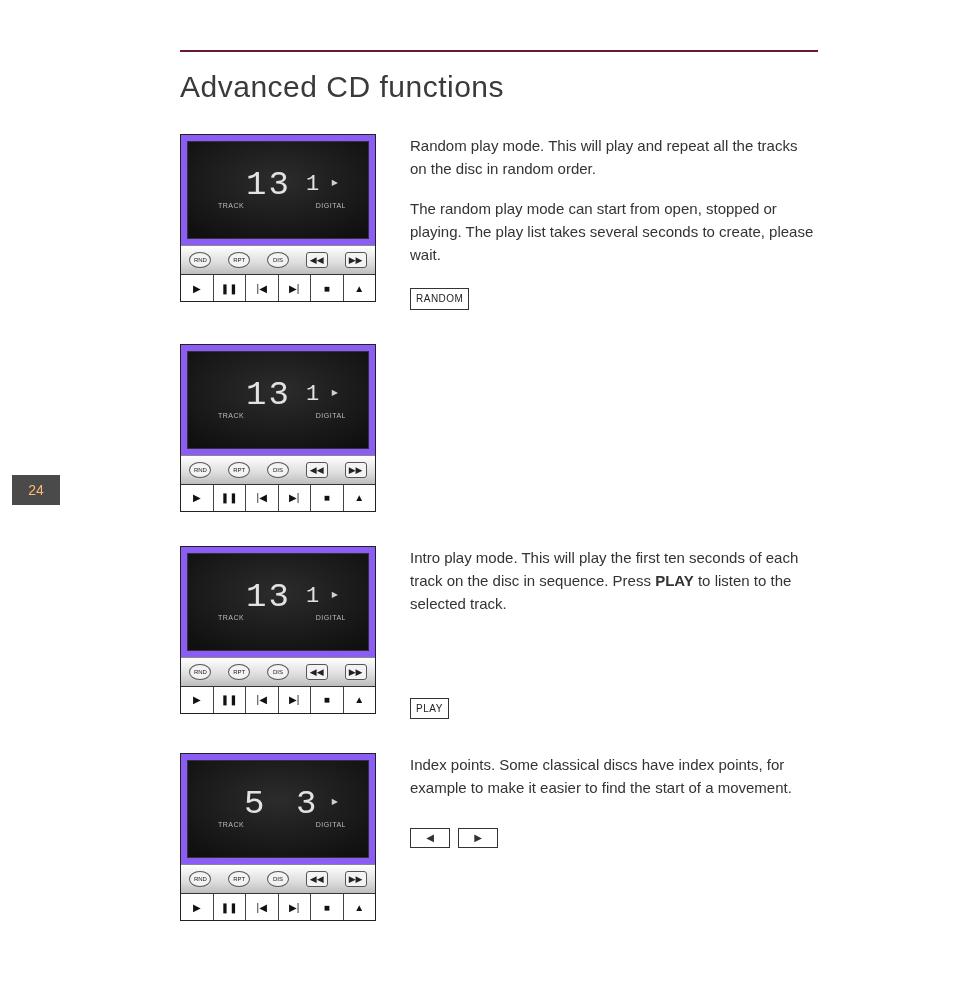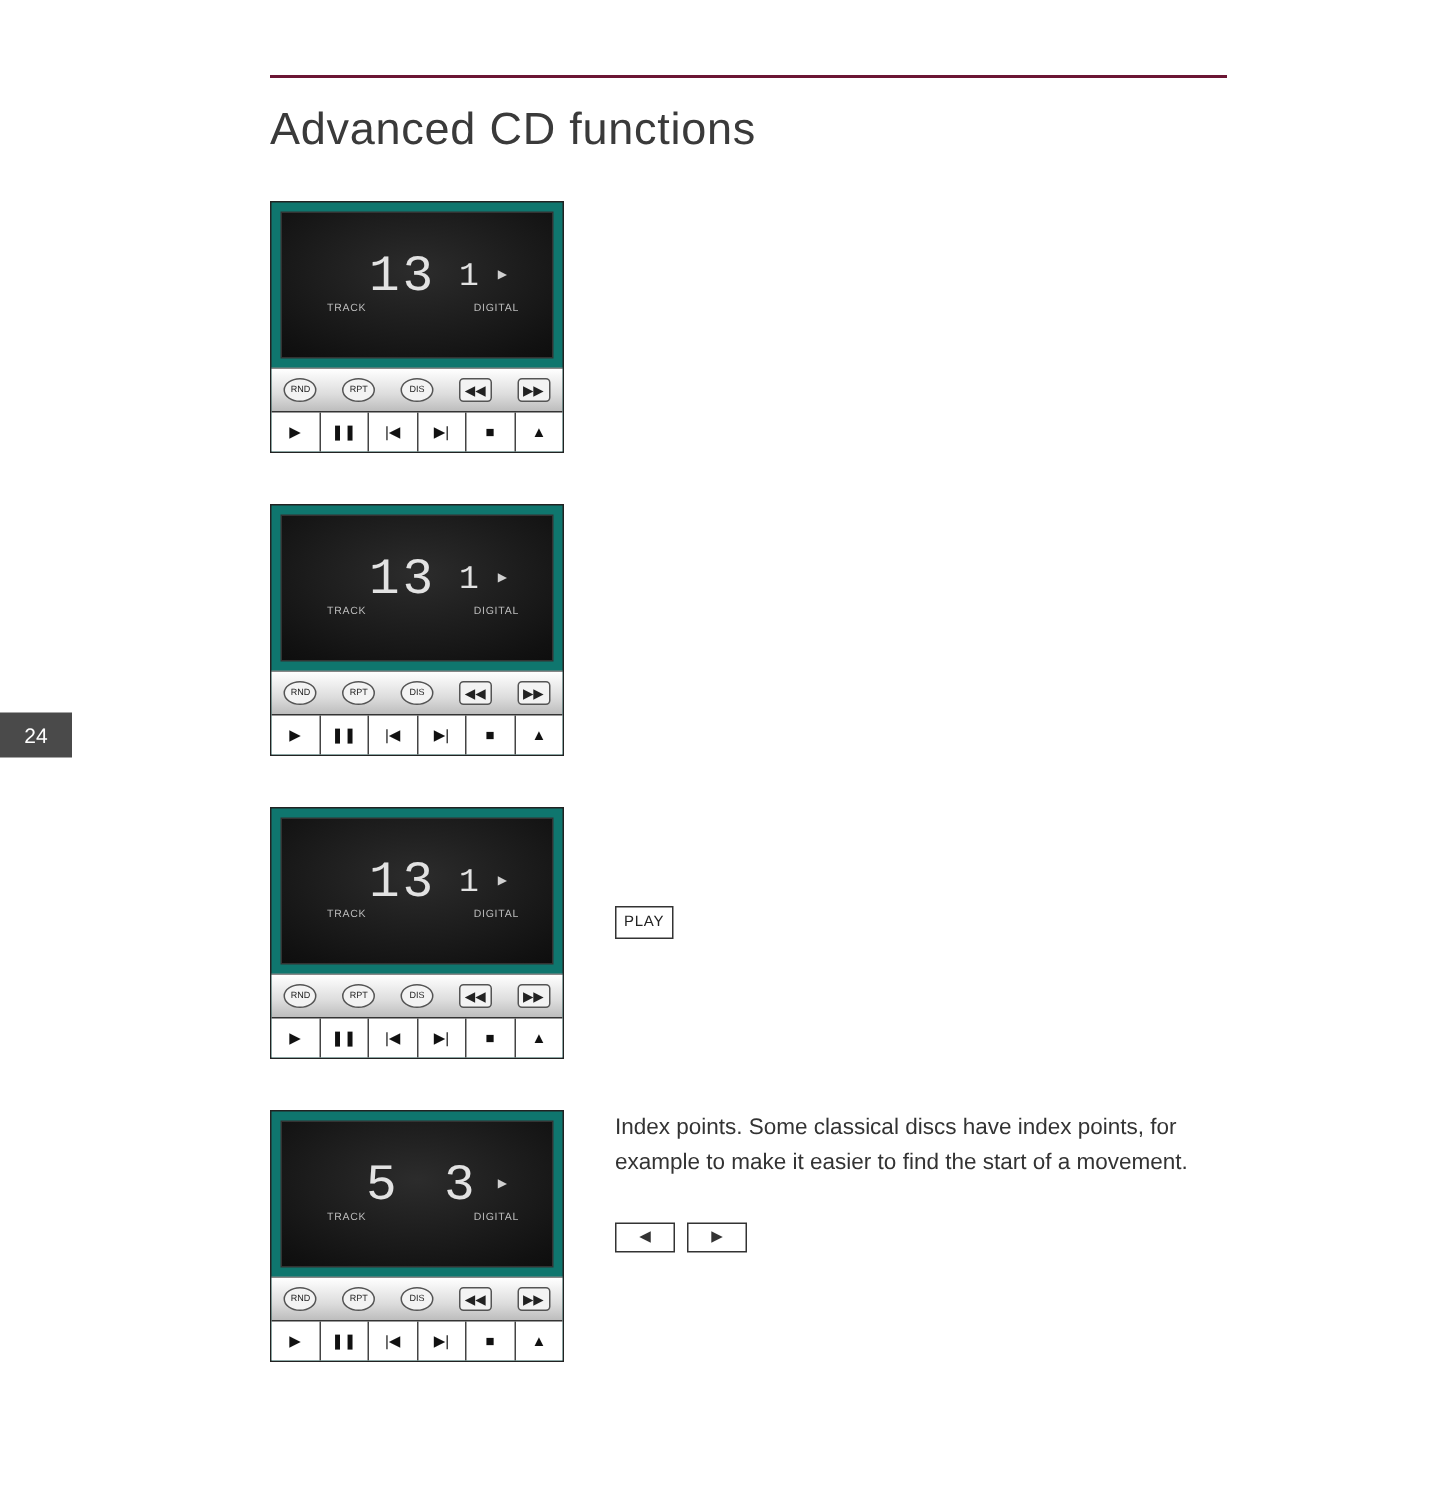--- a/index.html
+++ b/index.html
@@ -24,26 +24,26 @@
   .title {
     font-family: "Trebuchet MS", "Lucida Sans", Arial, sans-serif;
     font-size: 30px;
     font-weight: 400;
     color: #3a3a3a;
     margin: 0 0 30px 0;
     letter-spacing: 0.5px;
   }
   .page-number-tab {
     position: absolute;
-    left: 0;
+    left: 12px;
     top: 475px;
     width: 48px;
     height: 30px;
     background: #4a4a4a;
-    color: #ffffff;
+    color: #fdba74;
     font-size: 14px;
     display: flex;
     align-items: center;
     justify-content: center;
     font-family: Arial, sans-serif;
   }
   .section {
     display: flex;
     gap: 30px;
     margin-bottom: 34px;
@@ -92,21 +92,21 @@
     display: flex;
     align-items: center;
     justify-content: center;
     font-size: 10px;
   }
 
   
   .cd-panel {
     width: 196px;
     border: 1px solid #222;
-    background: #0f766e;
+    background: #8b5cf6;
     box-sizing: border-box;
   }
   .cd-display {
     position: relative;
     height: 96px;
     margin: 6px;
     background: radial-gradient(ellipse 220px 120px at 50% 40%, #2c2c2c 0%, #111 55%, #000 100%);
     border: 1px solid #333;
     color: #d8d8d8;
     overflow: hidden;
@@ -243,20 +243,25 @@
         <div class="cd-row2">
           <span class="r2-btn">▶</span>
           <span class="r2-btn">❚❚</span>
           <span class="r2-btn">|◀</span>
           <span class="r2-btn">▶|</span>
           <span class="r2-btn">■</span>
           <span class="r2-btn">▲</span>
         </div>
       </div>
     </div>
+    <div class="text-col">
+      <p>Random play mode. This will play and repeat all the tracks on the disc in random order.</p>
+      <p>The random play mode can start from open, stopped or playing. The play list takes several seconds to create, please wait.</p>
+      <span class="btn-box">RANDOM</span>
+    </div>
   </div>
 
   <div class="section">
     <div class="panel-col">
       <div class="cd-panel">
         <div class="cd-display">
           <span class="seg main">13</span>
           <span class="seg small">1</span>
           <span class="play-indicator">▶</span>
           <span class="lbl-track">TRACK</span>
@@ -302,20 +307,23 @@
           <span class="r2-btn">▶</span>
           <span class="r2-btn">❚❚</span>
           <span class="r2-btn">|◀</span>
           <span class="r2-btn">▶|</span>
           <span class="r2-btn">■</span>
           <span class="r2-btn">▲</span>
         </div>
       </div>
     </div>
     <div class="text-col">
+      <p>
+        <span>Intro play mode. This will play the first ten seconds of each track on the disc in sequence. Press </span><strong class="inline">PLAY</strong><span> to listen to the selected track.</span>
+      </p>
       <div style="height:60px"></div>
       <span class="btn-box">PLAY</span>
     </div>
   </div>
 
   <div class="section">
     <div class="panel-col">
       <div class="cd-panel">
         <div class="cd-display">
           <span class="seg left">5</span>

